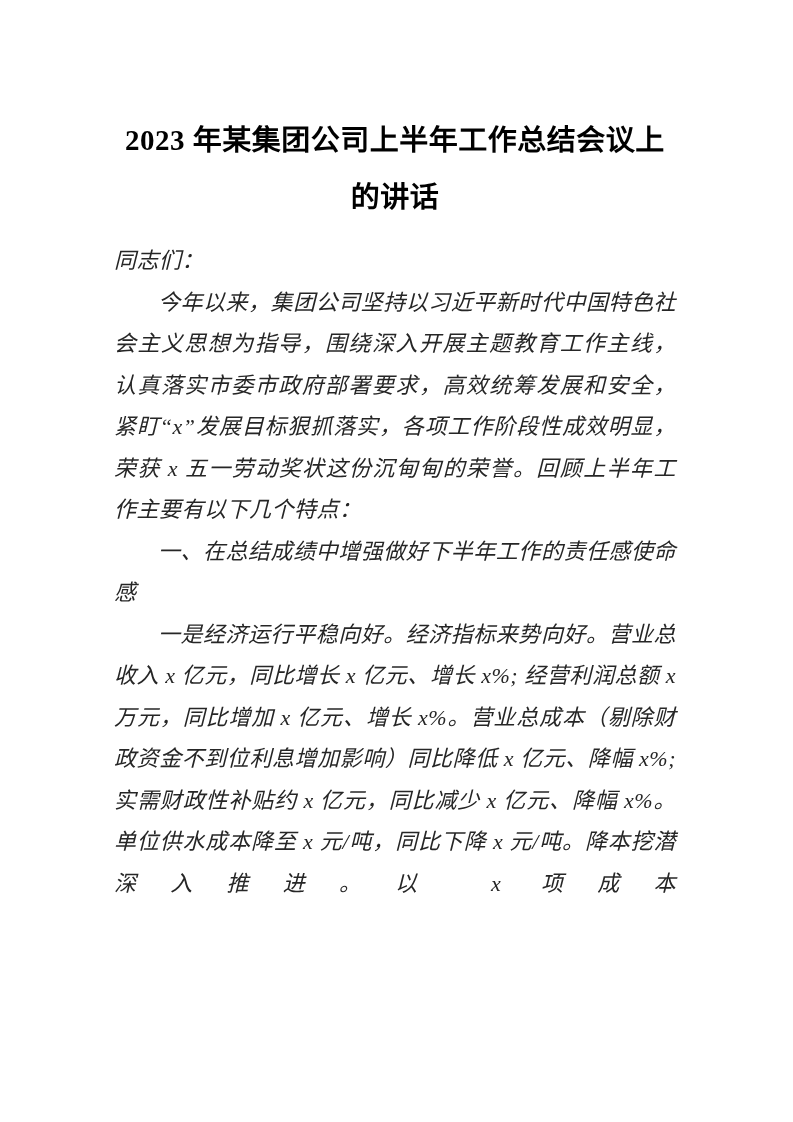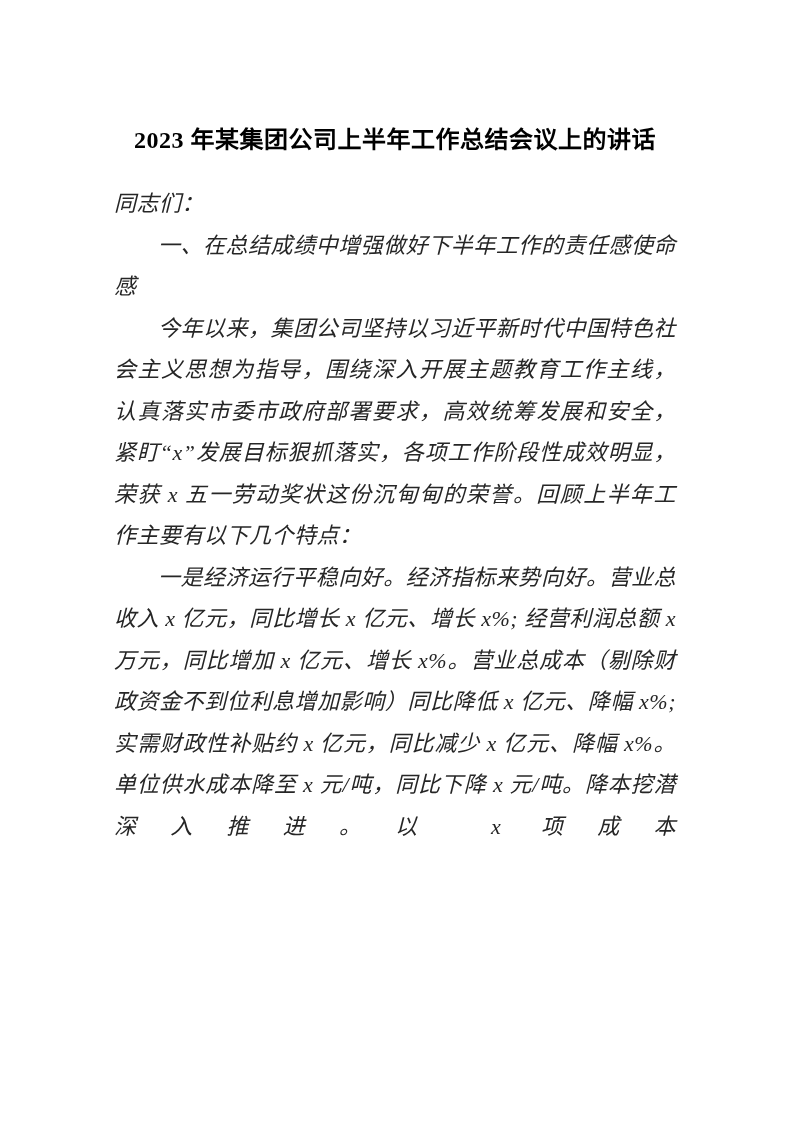--- a/index.html
+++ b/index.html
@@ -14,21 +14,21 @@
     height: 1122px;
     margin: 0 auto;
     background: var(--page-bg, #ffffff);
     overflow: hidden;
     box-sizing: border-box;
     padding: 112px 117px 0 114px;
     font-family: "Liberation Serif", "DejaVu Serif", serif;
   }
   .doc-title {
     margin: 0 0 14px 0;
-    font-size: 24px;
+    font-size: 29px;
     line-height: 57px;
     font-weight: bold;
     text-align: center;
     color: var(--title-color, #000000);
     letter-spacing: 0.5px;
   }
   .doc-body {
     color: var(--body-color, #262626);
   }
   .doc-body p {
@@ -51,19 +51,19 @@
 </head>
 <body>
 
 <div class="page">
   <h1 class="doc-title">2023 年某集团公司上半年工作总结会议上的讲话</h1>
 
   <div class="doc-body">
     <p>同志们：</p>
 
 
+    <p class="indent">今年以来，集团公司坚持以习近平新时代中国特色社会主义思想为指导，围绕深入开展主题教育工作主线，认真落实市委市政府部署要求，高效统筹发展和安全，紧盯“x”发展目标狠抓落实，各项工作阶段性成效明显，荣获 x 五一劳动奖状这份沉甸甸的荣誉。回顾上半年工作主要有以下几个特点：</p>
+
     <p class="indent">一、在总结成绩中增强做好下半年工作的责任感使命感</p>
-
-    <p class="indent">今年以来，集团公司坚持以习近平新时代中国特色社会主义思想为指导，围绕深入开展主题教育工作主线，认真落实市委市政府部署要求，高效统筹发展和安全，紧盯“x”发展目标狠抓落实，各项工作阶段性成效明显，荣获 x 五一劳动奖状这份沉甸甸的荣誉。回顾上半年工作主要有以下几个特点：</p>
 
     <p class="indent continued">一是经济运行平稳向好。经济指标来势向好。营业总收入 x 亿元，同比增长 x 亿元、增长 x%; 经营利润总额 x 万元，同比增加 x 亿元、增长 x%。营业总成本（剔除财政资金不到位利息增加影响）同比降低 x 亿元、降幅 x%; 实需财政性补贴约 x 亿元，同比减少 x 亿元、降幅 x%。单位供水成本降至 x 元/吨，同比下降 x 元/吨。降本挖潜深入推进。以 x 项成本</p>
   </div>
 </div>
 
 </body></html>

